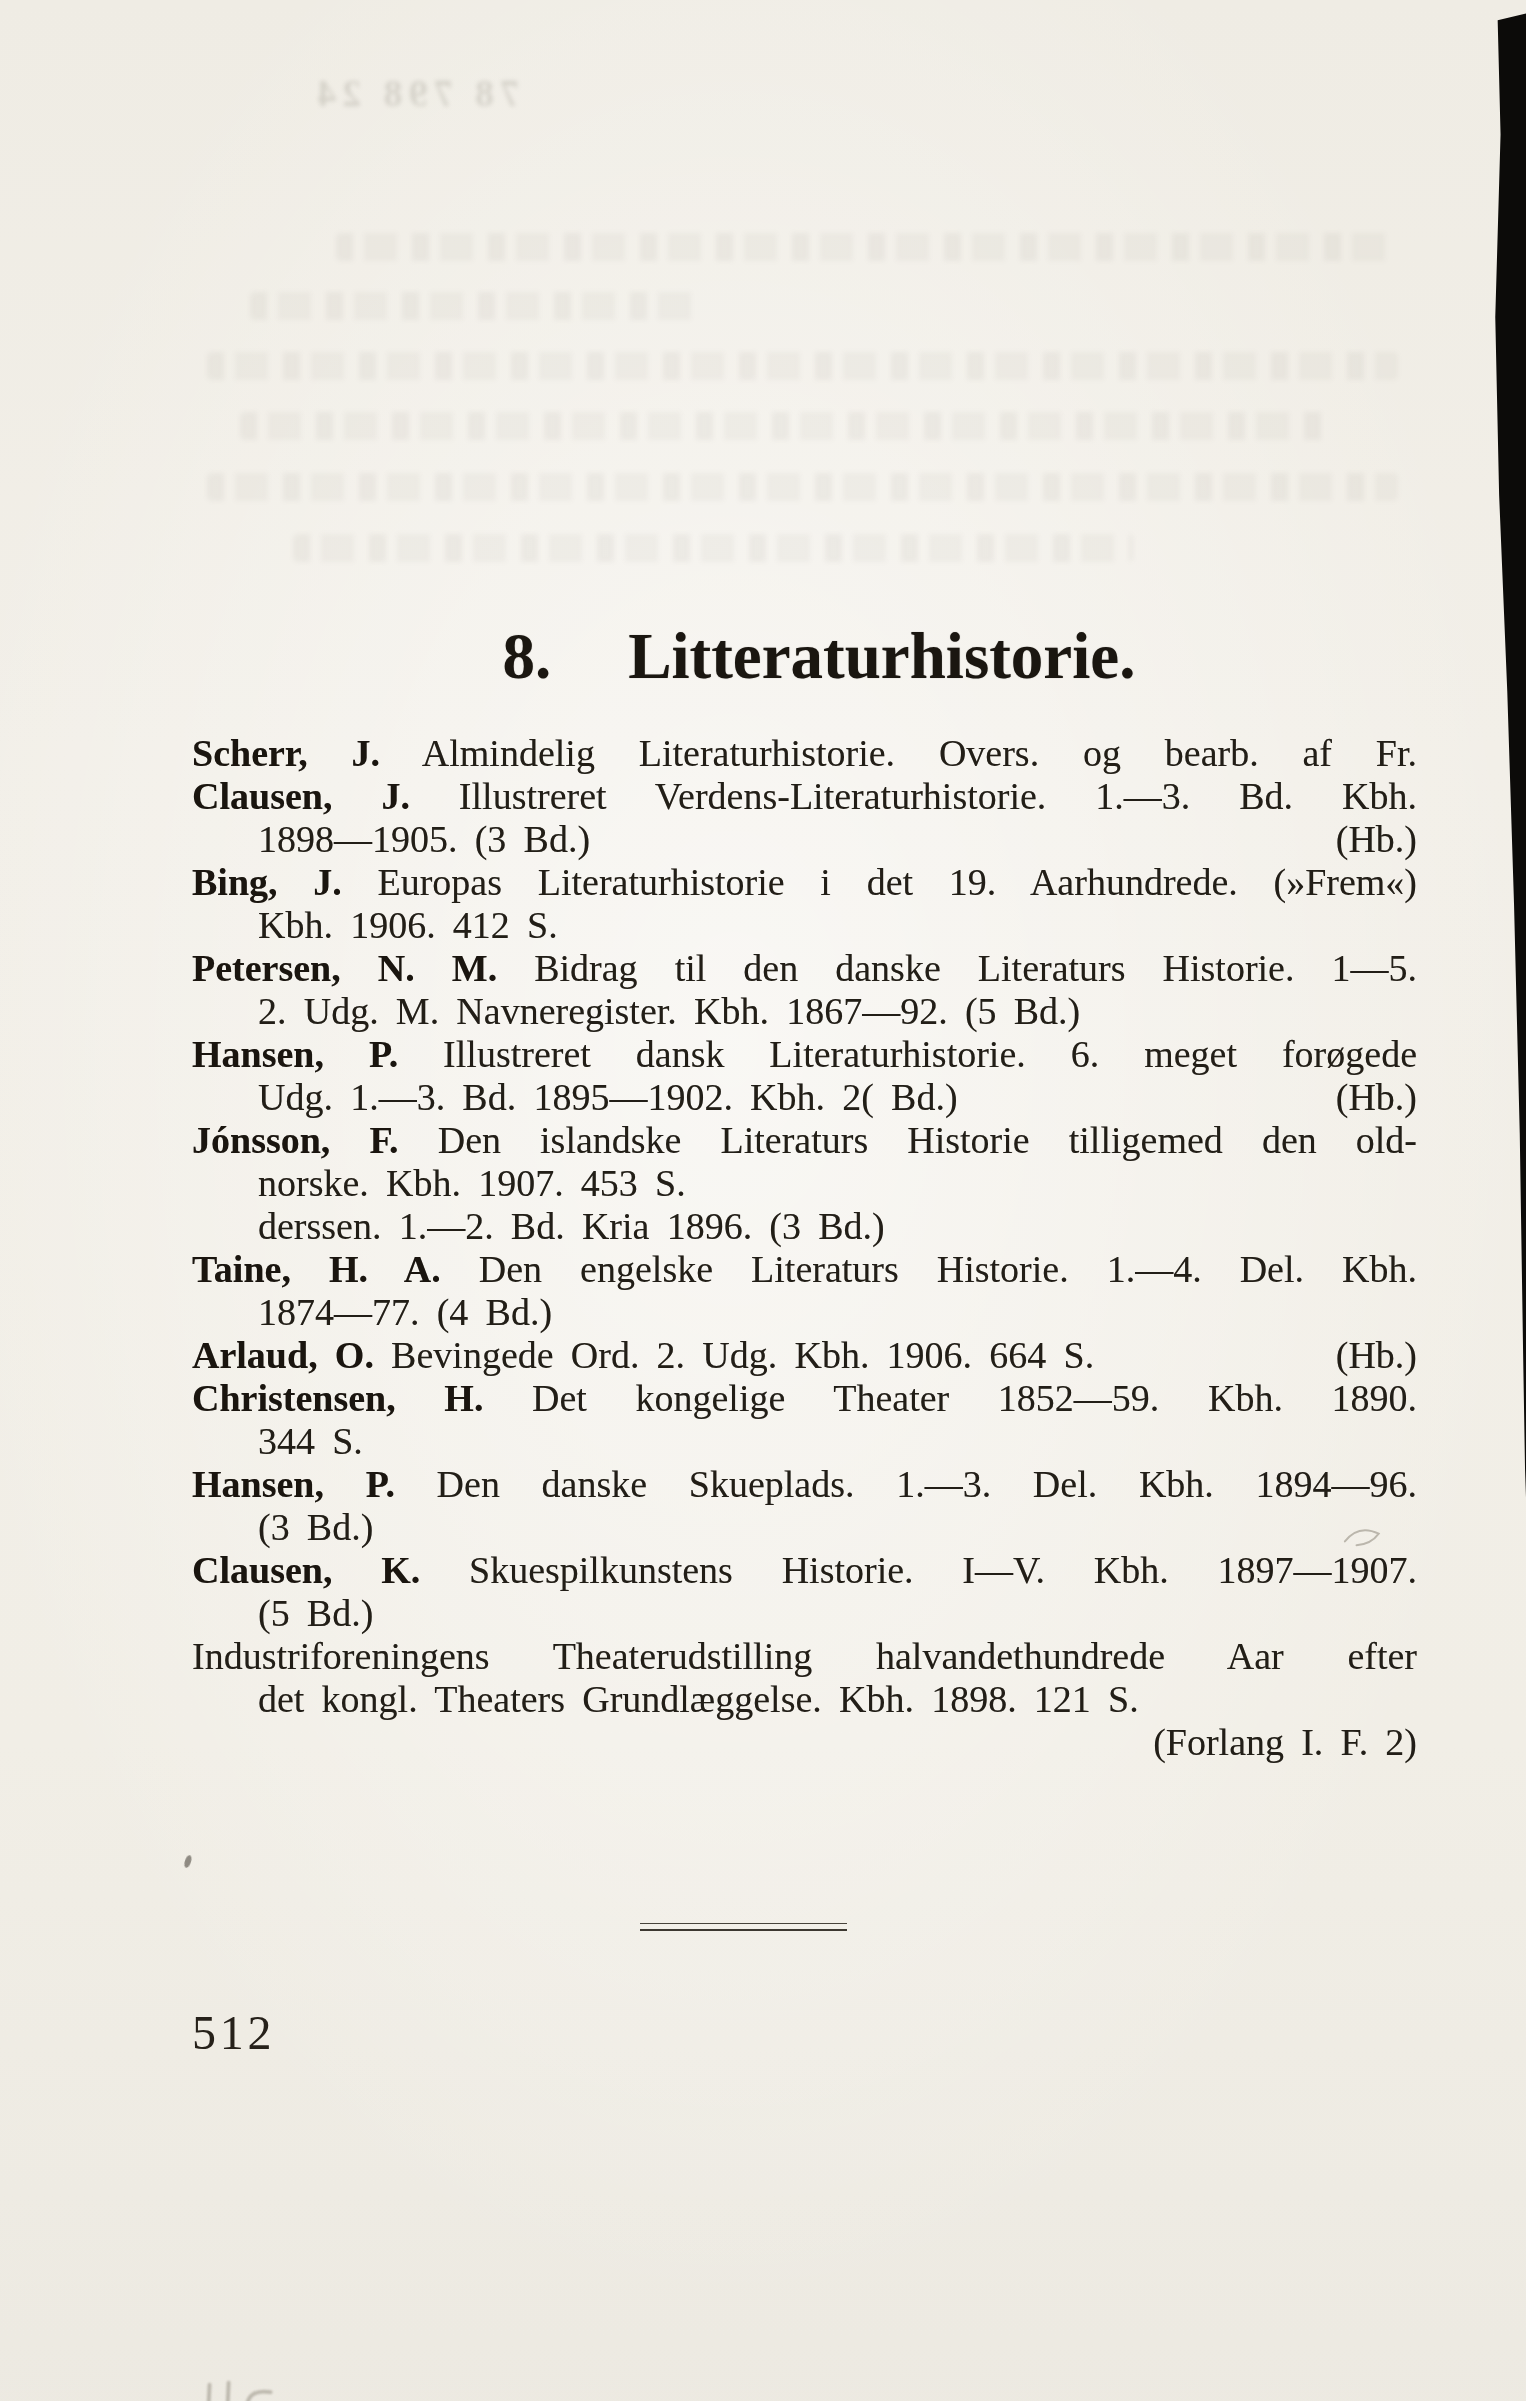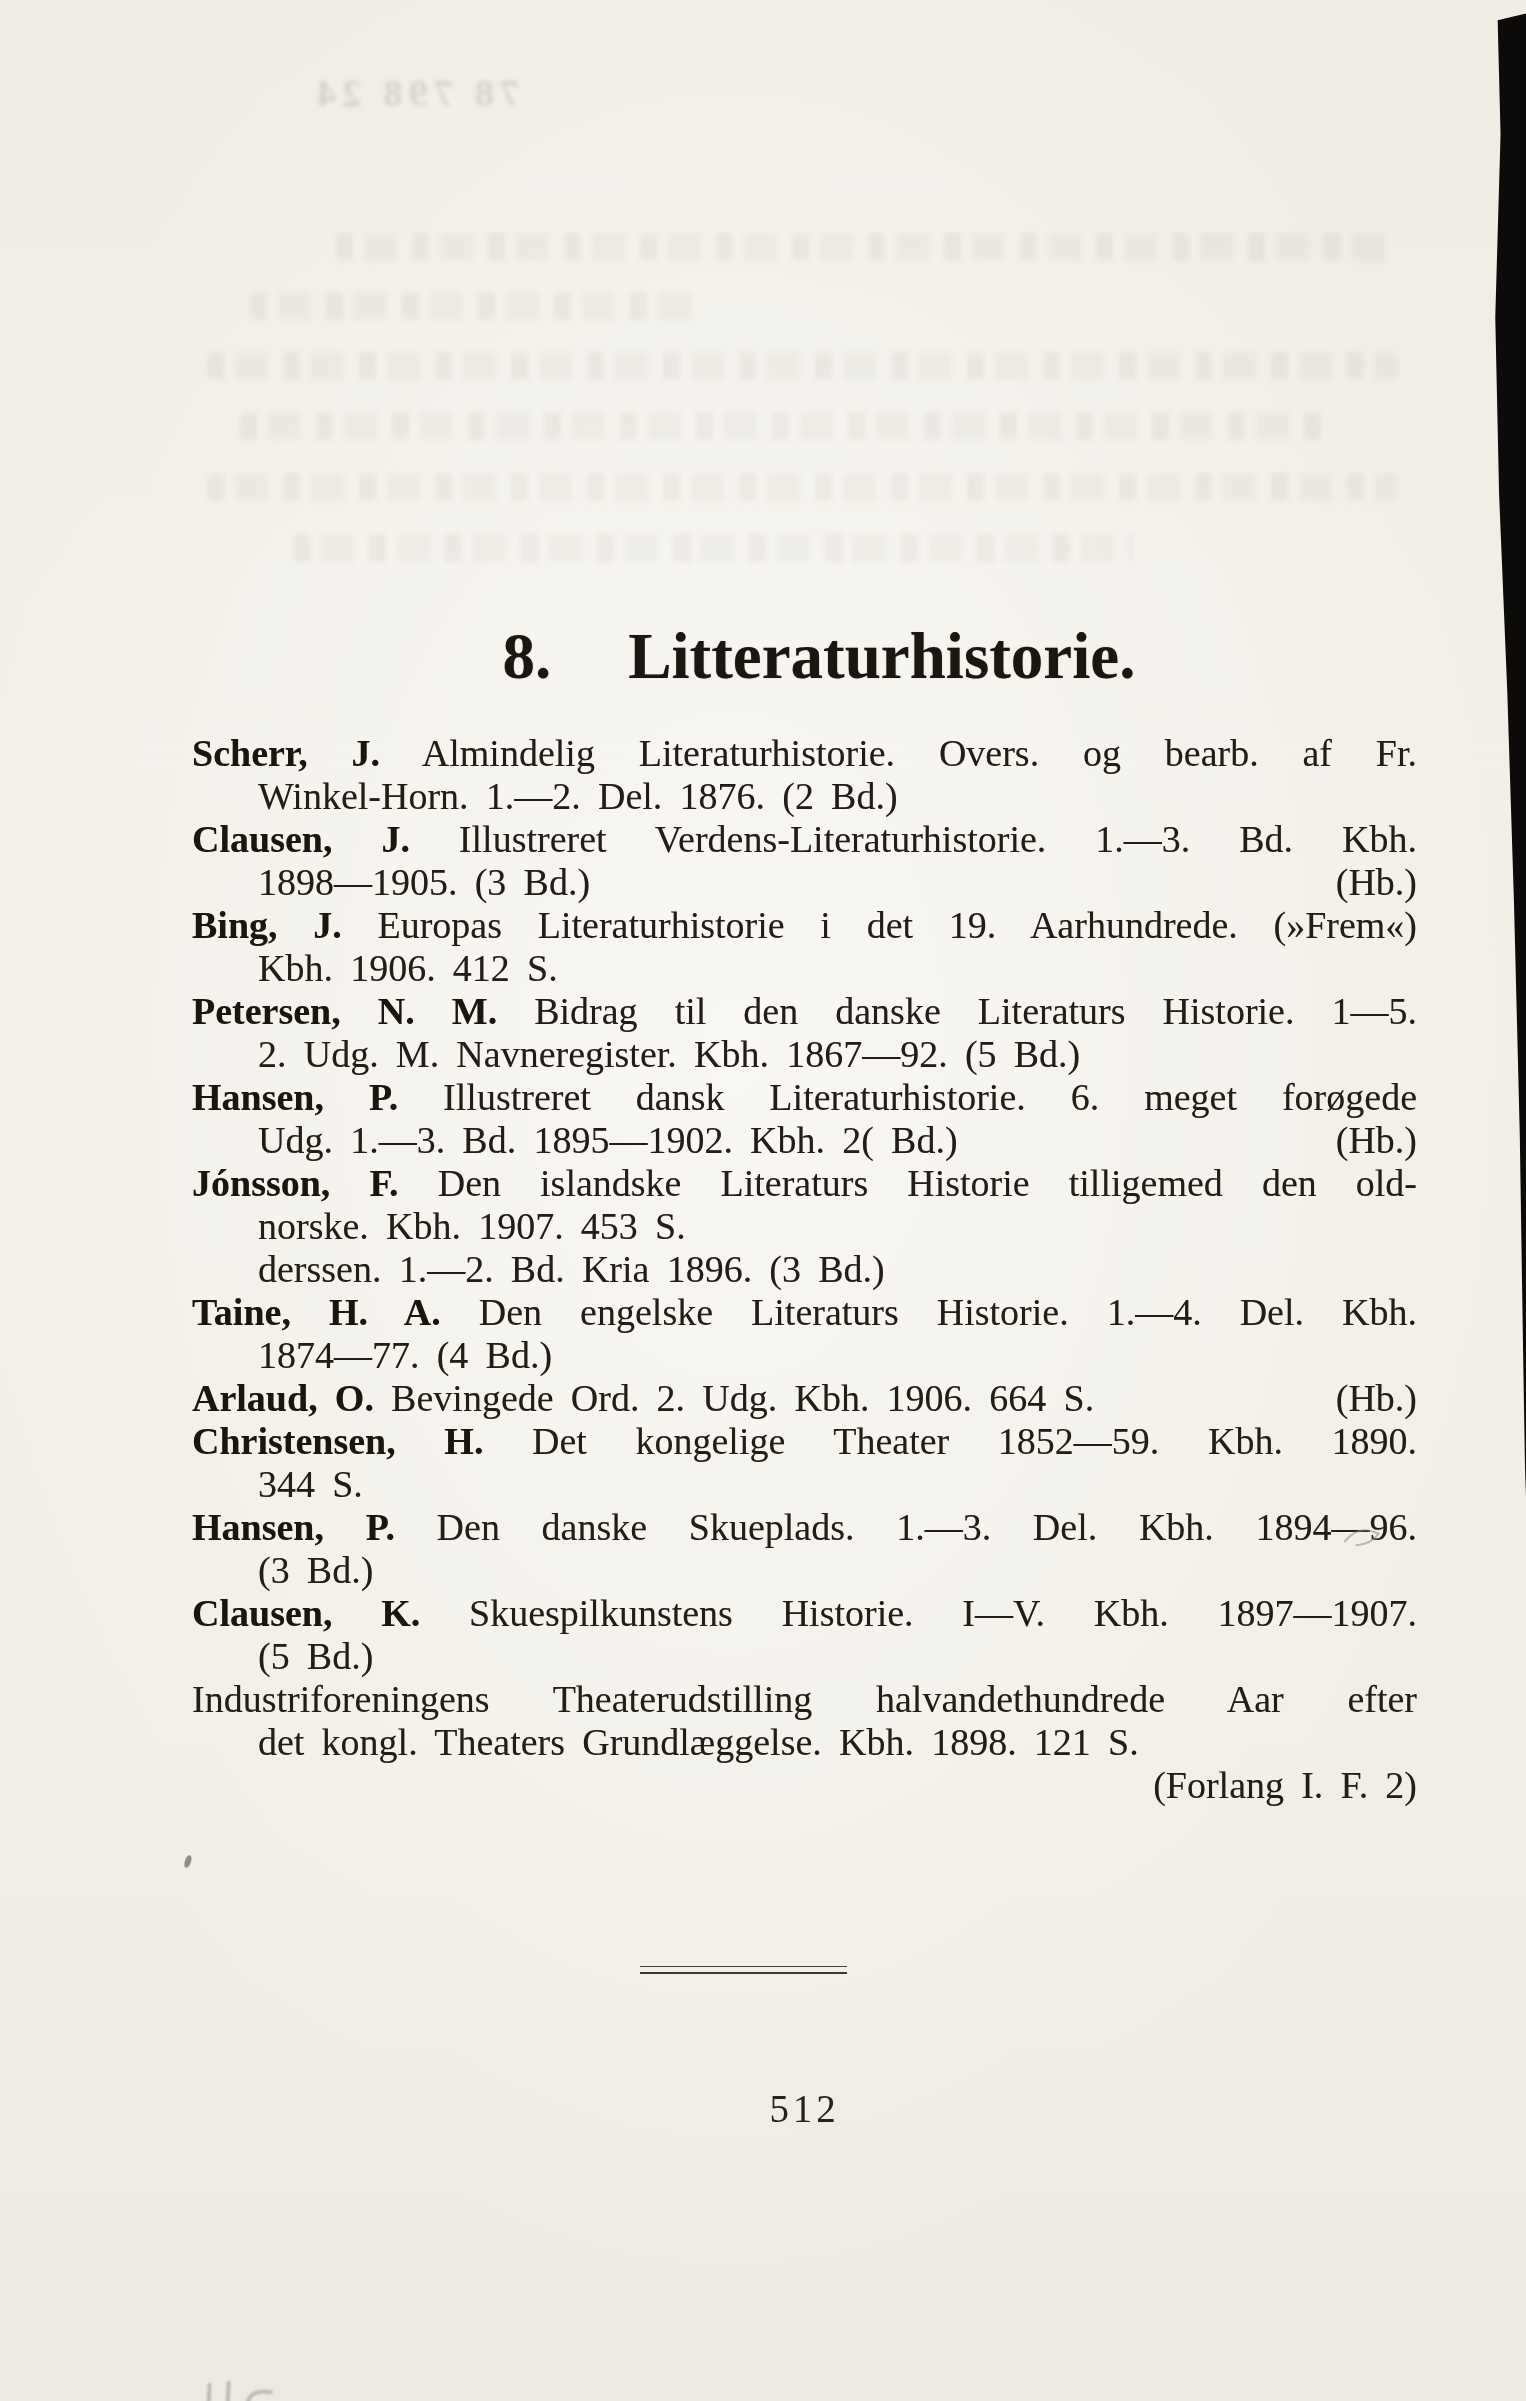--- a/index.html
+++ b/index.html
@@ -49,22 +49,22 @@
   .sp{display:flex;justify-content:space-between;align-items:baseline;gap:20px;}
   .rl{text-align:right;}
   .b{font-weight:bold;color:#1a150f;}
   .lg{display:inline;}
   .divider{
     margin:159px auto 0;width:207px;transform:translateX(-61px);
   }
   .rule-thin{height:0;border-top:1.4px solid #47433b;margin-bottom:5.3px;filter:blur(0.2px);}
   .rule-thick{height:0;border-top:2.4px solid #3c3831;filter:blur(0.2px);}
   .pageno{
-    margin-top:113px;text-align:center;
-    font-size:39px;line-height:43px;letter-spacing:3.8px;color:#26211a;
+    margin-top:80px;text-align:left;
+    font-size:48px;line-height:43px;letter-spacing:3.8px;color:#26211a;
   }
   .edge-svg,.pencil-svg,.ghost-bl-svg{position:absolute;pointer-events:none;}
   .edge-svg{left:0;top:0;}
   .pencil-svg{left:1342px;top:1522px;filter:blur(0.5px);opacity:.55;}
   .ghost-bl-svg{left:199px;top:2376px;filter:blur(1px);opacity:.45;}
   .speck{
     position:absolute;left:185px;top:1855px;width:6.2px;height:12.5px;
     background:rgba(62,56,47,.55);border-radius:50%;
     transform:rotate(18deg);filter:blur(0.5px);
   }
@@ -83,21 +83,20 @@
   <div class="ghost" style="top:534px;left:293px;width:840px;"></div>
 
   <div class="column">
 
     <div class="title">
       <span>8.</span>
       <span>Litteraturhistorie.</span>
     </div>
 
     <div class="ln jl"><span class="b">Scherr, J.</span> <span>Almindelig Literaturhistorie. Overs. og bearb. af Fr.</span></div>
-    <div class="ln cl"><span>Winkel-Horn. 1.—2. Del. 1876. (2 Bd.)</span></div>
 
     <div class="ln jl"><span class="b">Clausen, J.</span> <span>Illustreret Verdens-Literaturhistorie. 1.—3. Bd. Kbh.</span></div>
     <div class="ln sp cl">
         <span class="lg">1898—1905. (3 Bd.)</span>
         <span>(Hb.)</span>
       </div>
 
     <div class="ln jl"><span class="b">Bing, J.</span> <span>Europas Literaturhistorie i det 19. Aarhundrede. (»Frem«)</span></div>
     <div class="ln cl"><span>Kbh. 1906. 412 S.</span></div>
 

